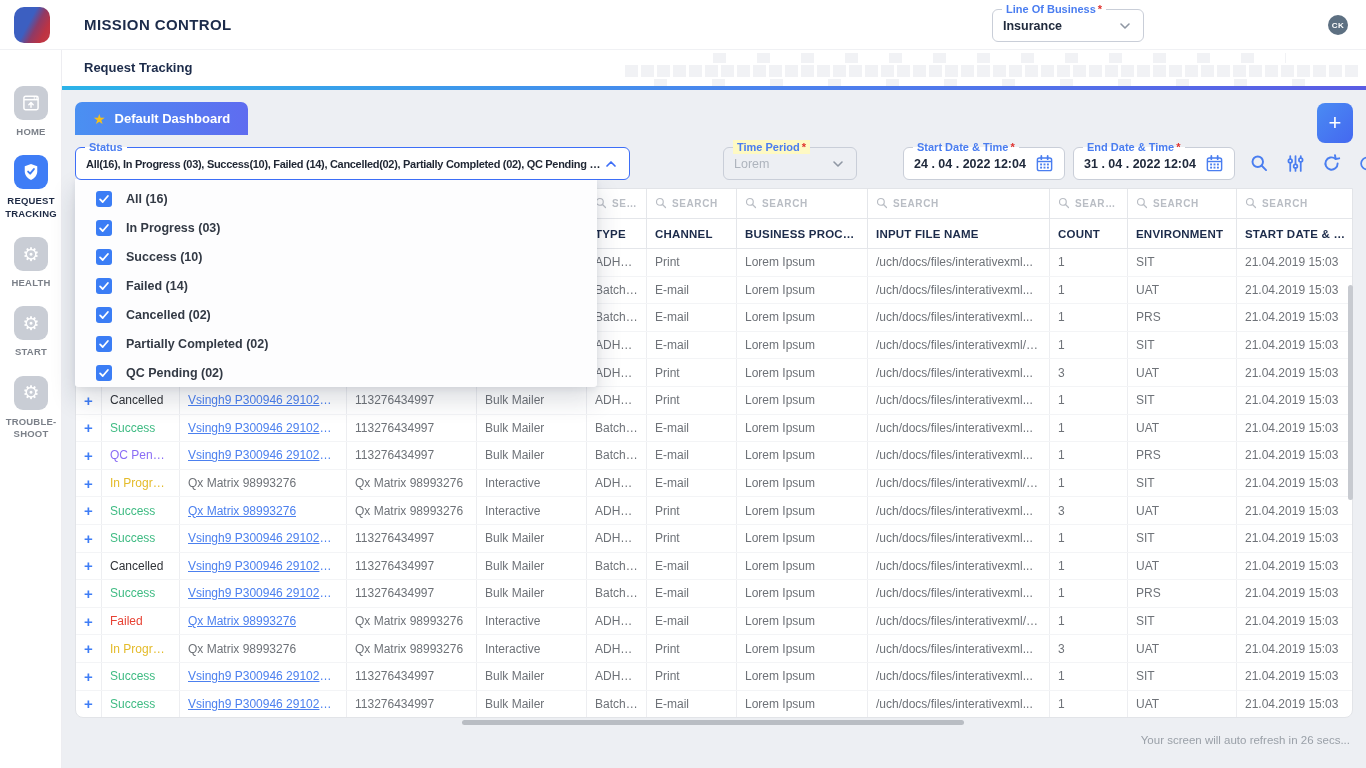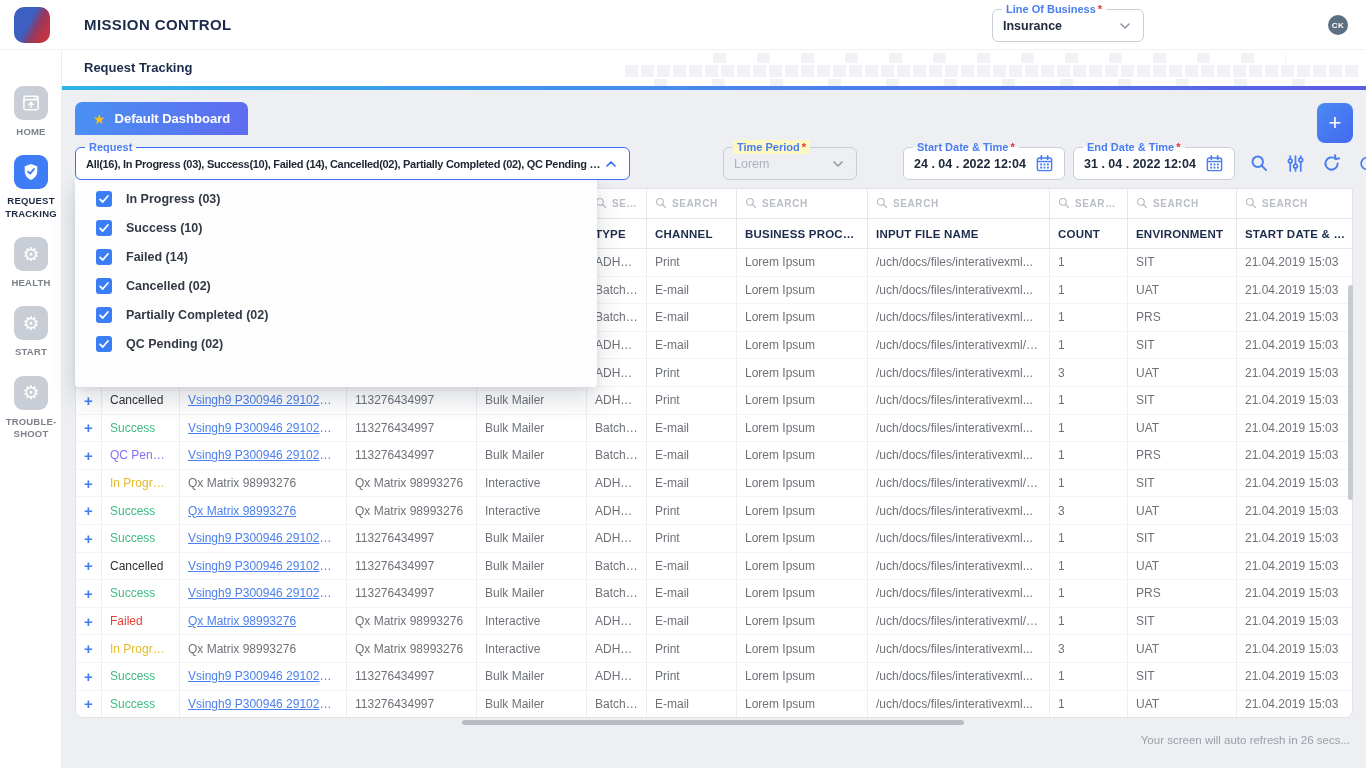--- a/index.html
+++ b/index.html
@@ -171,21 +171,21 @@
 
   <div class="content">
 
     <div class="tab">
       <span class="star-icon">★</span>
       <span>Default Dashboard</span>
     </div>
     <button class="add-btn">+</button>
 
     <div class="fs fs-status fs-split">
-      <span class="flabel"><span>Request</span></span>
+      <span class="flabel"><span>Status</span></span>
       <span class="fs-value">All(16), In Progress (03), Success(10), Failed (14), Cancelled(02), Partially Completed (02), QC Pending (02)</span>
       <span class="tail">
         <svg width="16" height="16" viewBox="0 0 24 24">
             <polyline points="6,15 12,9 18,15" fill="none" stroke="#3d6ef7" stroke-width="2.6" stroke-linecap="round" stroke-linejoin="round"></polyline>
           </svg>
       </span>
     </div>
 
     <div class="fs fs-time fs-ongray">
       <span class="flabel"><span>Time Period</span><span class="req">*</span></span>
@@ -1042,20 +1042,28 @@
         </div>
     </div>
 
     <div class="dropdown-panel" id="statusPanel">
         <div class="dd-item">
           <span class="dd-check">
             <svg width="12" height="12" viewBox="0 0 16 16">
               <polyline points="2.8,8.6 6.3,12 13.2,4" fill="none" stroke="#fff" stroke-width="2.4" stroke-linecap="round" stroke-linejoin="round"></polyline>
             </svg>
           </span>
+          <span class="dd-label">All (16)</span>
+        </div>
+        <div class="dd-item">
+          <span class="dd-check">
+            <svg width="12" height="12" viewBox="0 0 16 16">
+              <polyline points="2.8,8.6 6.3,12 13.2,4" fill="none" stroke="#fff" stroke-width="2.4" stroke-linecap="round" stroke-linejoin="round"></polyline>
+            </svg>
+          </span>
           <span class="dd-label">In Progress (03)</span>
         </div>
         <div class="dd-item">
           <span class="dd-check">
             <svg width="12" height="12" viewBox="0 0 16 16">
               <polyline points="2.8,8.6 6.3,12 13.2,4" fill="none" stroke="#fff" stroke-width="2.4" stroke-linecap="round" stroke-linejoin="round"></polyline>
             </svg>
           </span>
           <span class="dd-label">Success (10)</span>
         </div>

